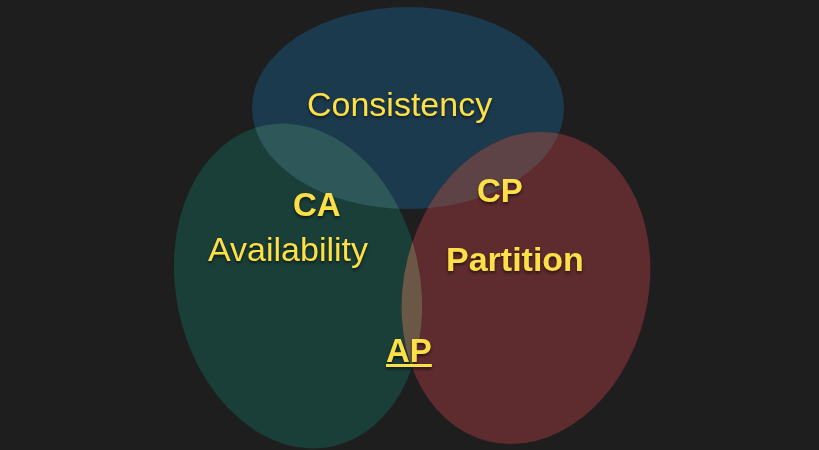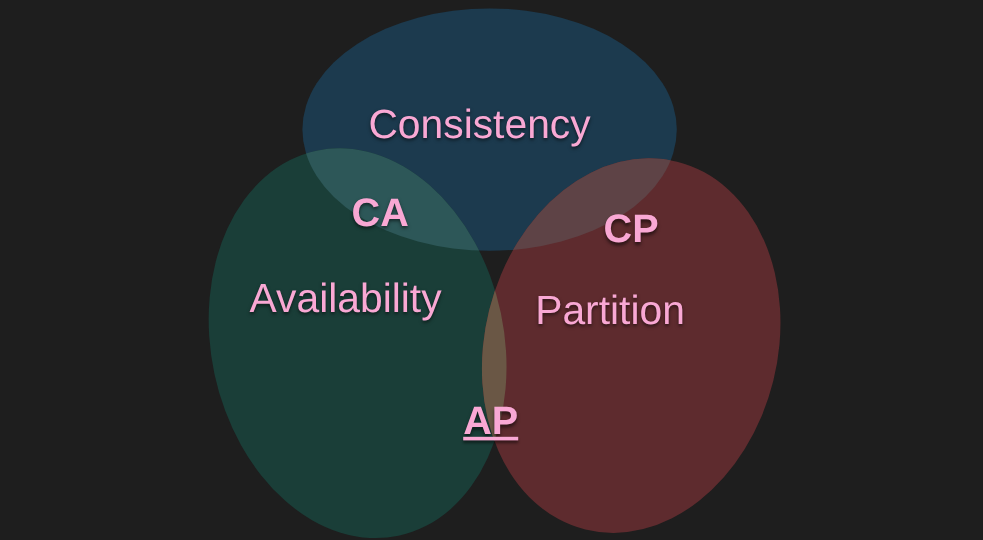--- a/index.html
+++ b/index.html
@@ -1,18 +1,18 @@
 <!DOCTYPE html>
 <html><head>
 <meta charset="utf-8">
 <style>
   html, body { margin: 0; padding: 0; }
   body { width: 819px; height: 450px; background: #1e1e1e; overflow: hidden; position: relative; font-family: "Liberation Sans", "DejaVu Sans", sans-serif; }
   svg.venn { position: absolute; left: 0; top: 0; }
-  .label { position: absolute; color: #f9a8d4; font-weight: 500; white-space: nowrap; text-shadow: 0 2px 3px rgba(0,0,0,0.55); line-height: 1; }
+  .label { position: absolute; color: #fde047; font-weight: 500; white-space: nowrap; text-shadow: 0 2px 3px rgba(0,0,0,0.55); line-height: 1; }
   .big { font-size: 34px; }
   .mid { font-size: 33px; font-weight: 700; }
   .pt { text-align: center; line-height: 42px; font-size: 34px; }
 </style>
 </head>
 <body>
 
 <svg class="venn" width="819" height="450" viewBox="0 0 819 450">
   <defs>
     <clipPath id="clipTop">
@@ -31,19 +31,19 @@
   <g clip-path="url(#clipTop)">
     <ellipse cx="298" cy="286" rx="122" ry="164" transform="rotate(-12 298 286)" fill="#2d5758"></ellipse>
     <ellipse cx="526" cy="288" rx="122" ry="158" transform="rotate(14 526 288)" fill="#5e4346"></ellipse>
   </g>
   <g clip-path="url(#clipLeft)">
     <ellipse cx="526" cy="288" rx="122" ry="158" transform="rotate(14 526 288)" fill="#6a5745"></ellipse>
   </g>
 </svg>
 
 <div class="label big" style="left:307px; top:87px;">Consistency</div>
-<div class="label mid" style="left:293px; top:160px;">CA</div>
-<div class="label mid" style="left:503px; top:174px;text-align:center;">CP</div>
+<div class="label mid" style="left:293px; top:188px;">CA</div>
+<div class="label mid" style="left:477px; top:174px;text-align:center;">CP</div>
 <div class="label big" style="left:208px; top:232px;">Availability</div>
-<div class="label pt" style="left:446px; top:238px;">
+<div class="label pt" style="left:446px; top:238px;font-weight:bold;">
   <div>Partition</div>
 </div>
 <div class="label mid" style="left:386px; top:334px;text-decoration:underline;">AP</div>
 
 </body></html>

